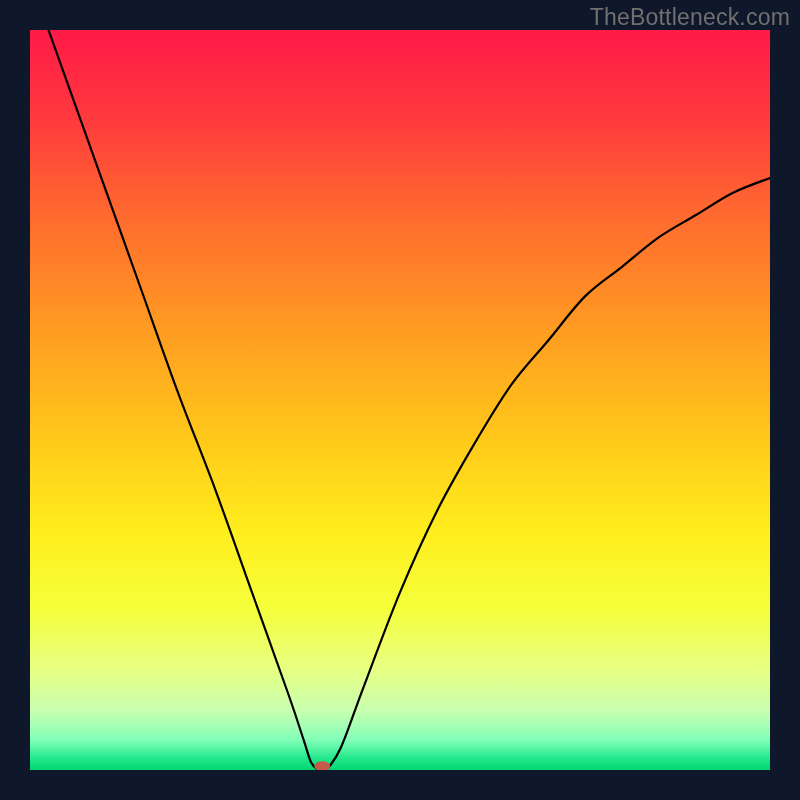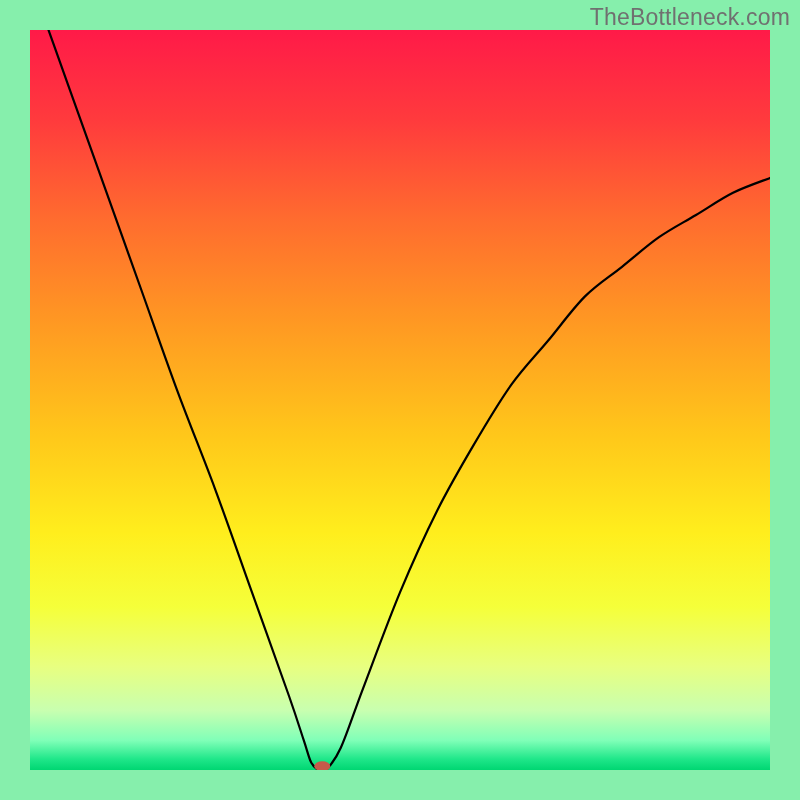--- a/index.html
+++ b/index.html
@@ -8,21 +8,21 @@
     width: 800px;
     height: 800px;
     overflow: hidden;
     background: #000;
     font-family: Arial, Helvetica, sans-serif;
   }
   .frame {
     position: relative;
     width: 800px;
     height: 800px;
-    background: #86efac;
+    background: #0f172a;
   }
   .plot-area {
     position: absolute;
     left: 30px;
     top: 30px;
     width: 740px;
     height: 740px;
     
   }
   .watermark {

